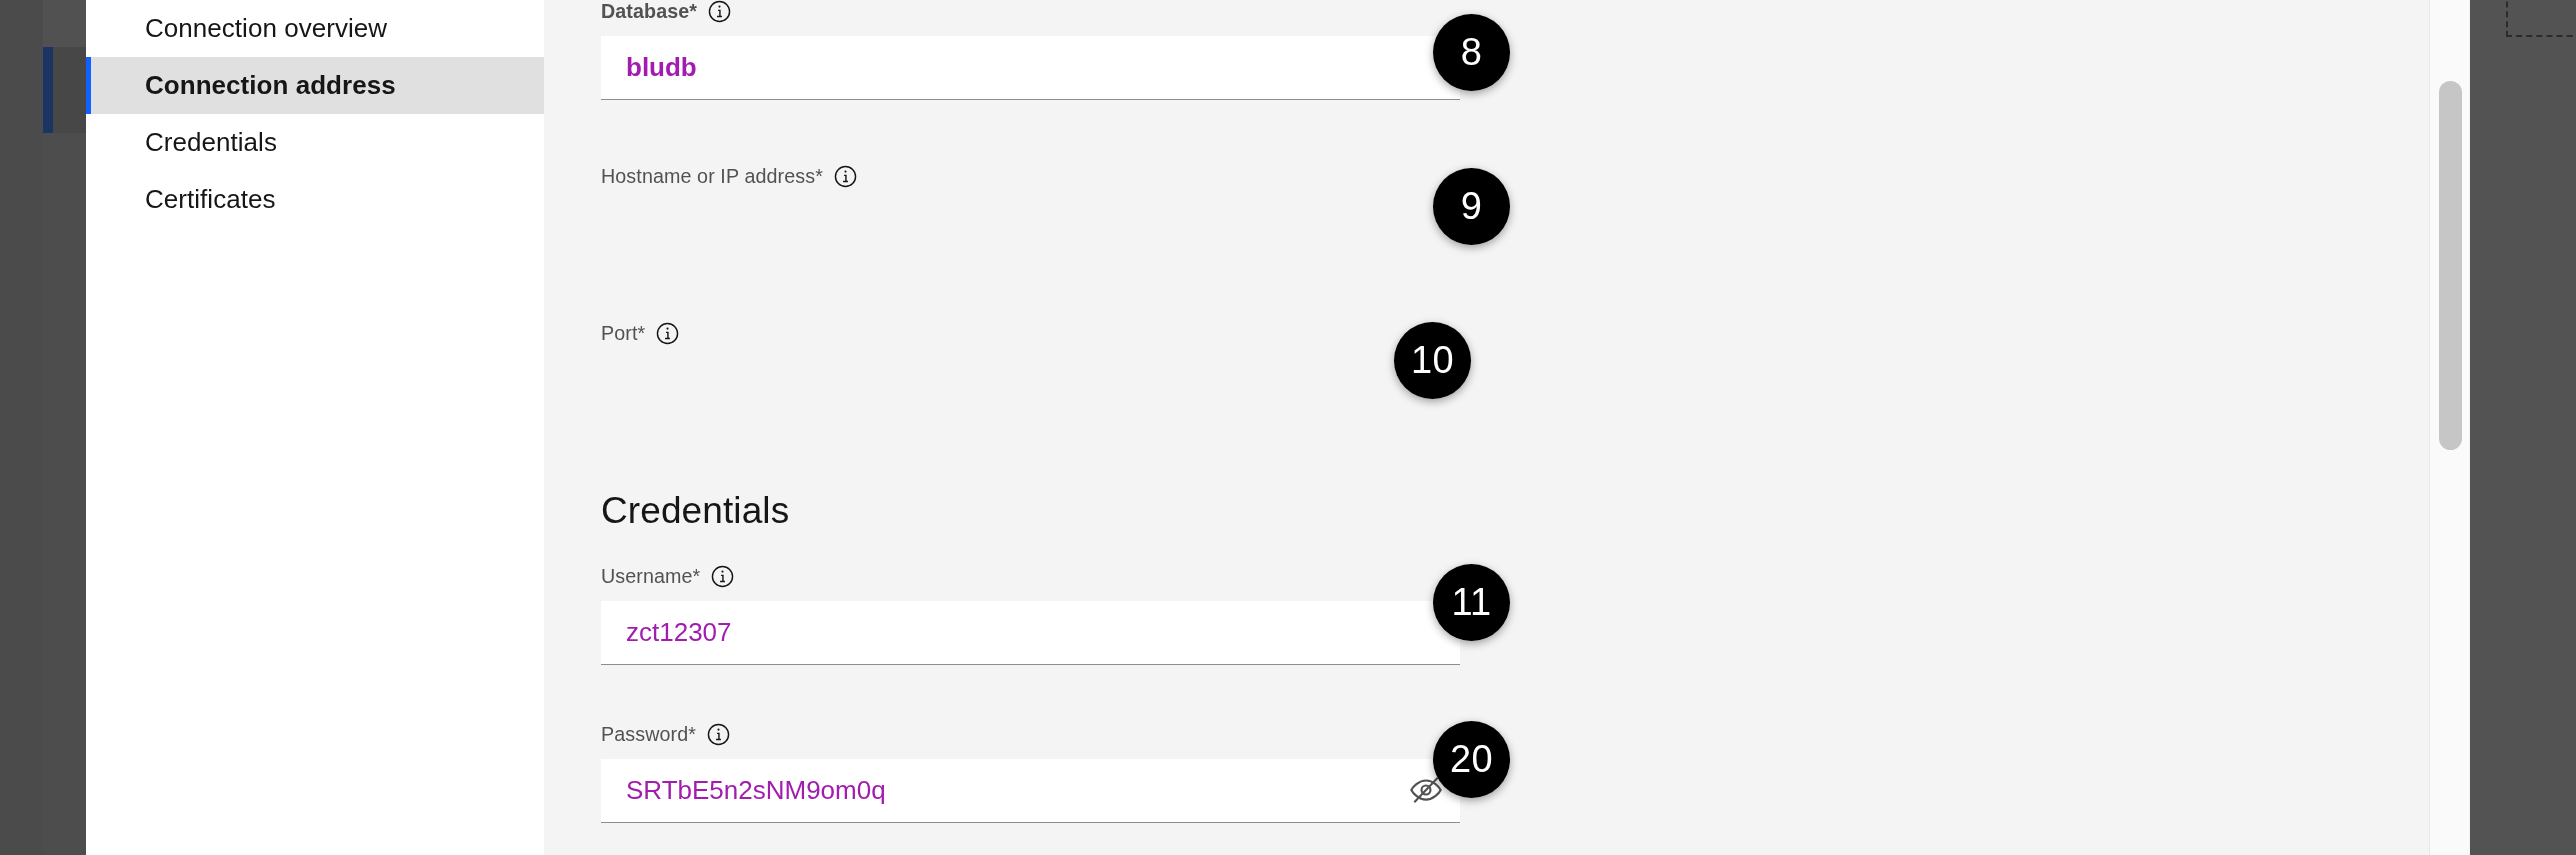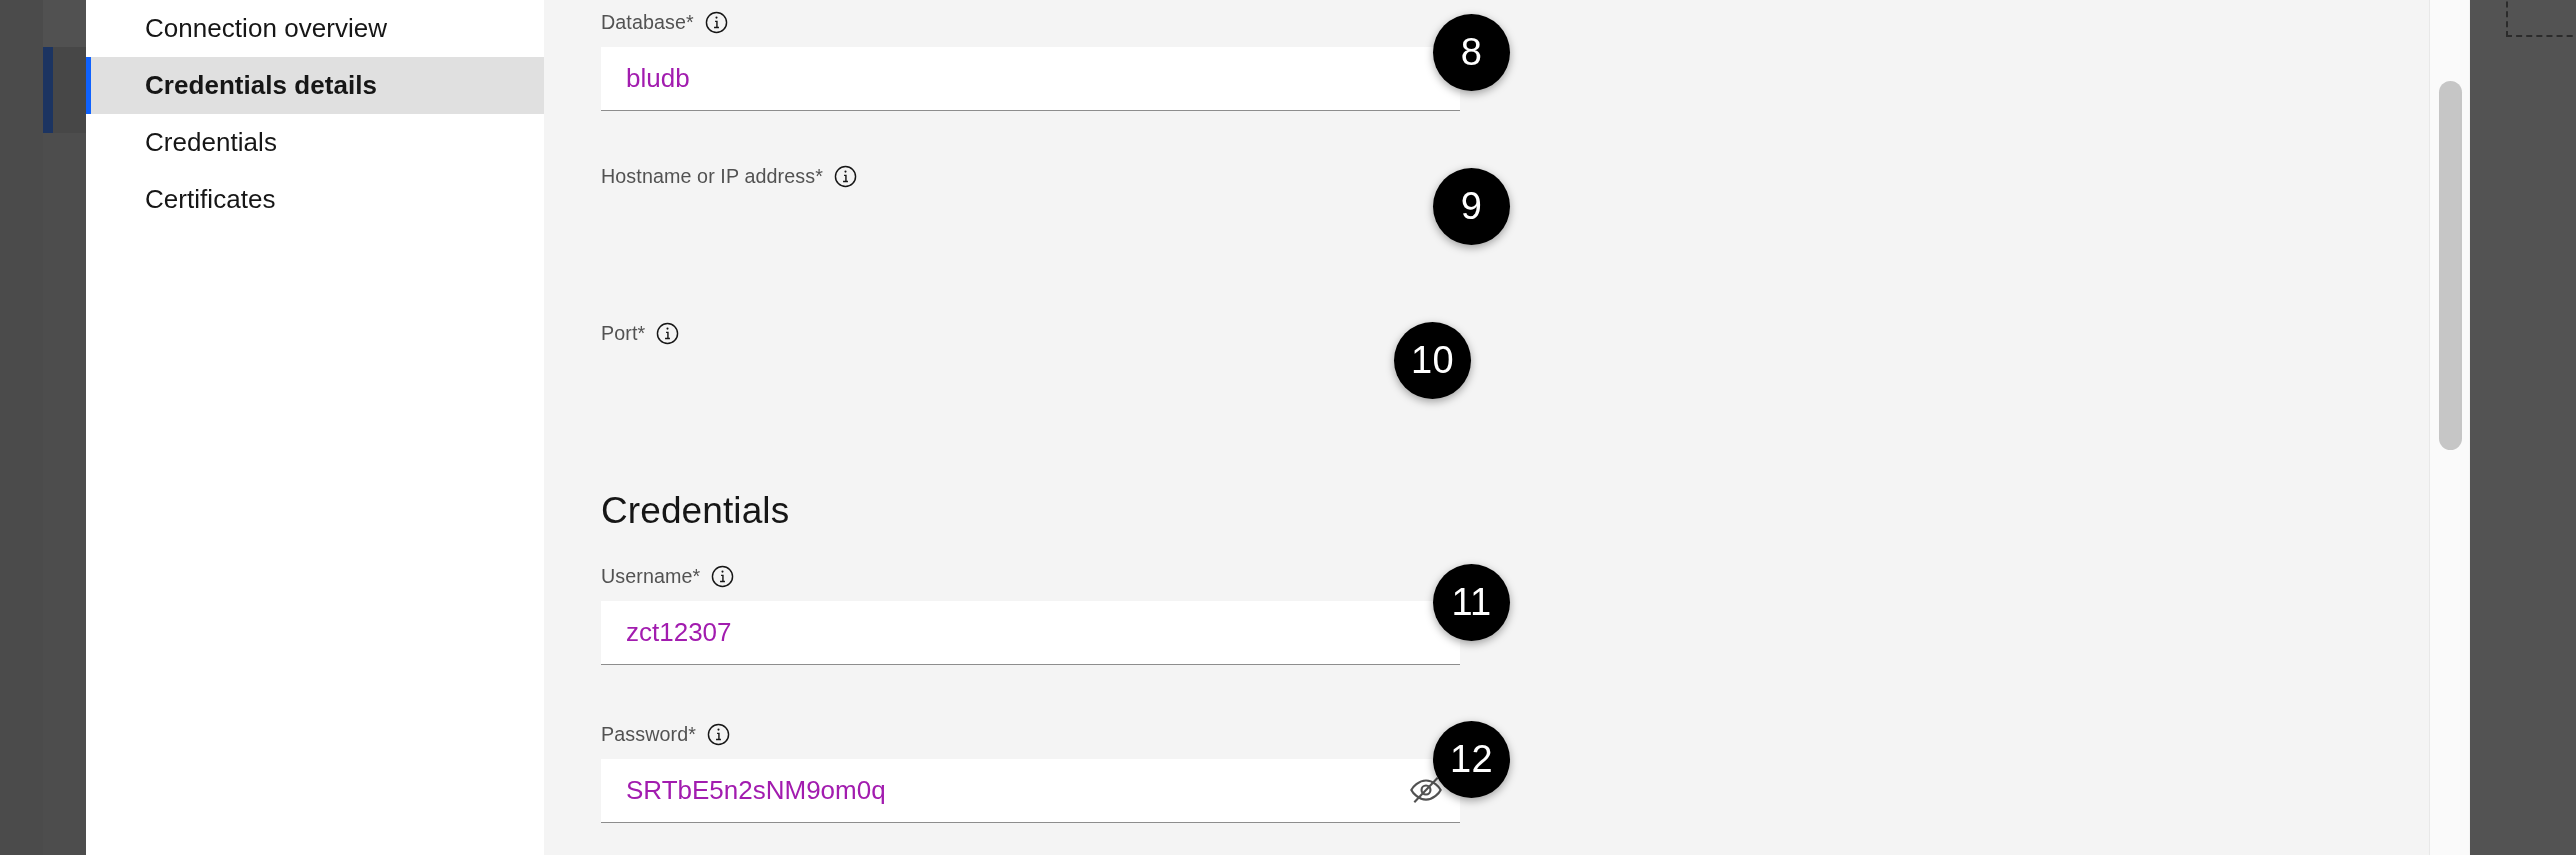--- a/index.html
+++ b/index.html
@@ -266,40 +266,40 @@
 
   <div class="nav-panel">
     <div class="nav-list">
 
       <div class="nav-item" style="top:0">
         <span>Connection overview</span>
       </div>
 
       <div class="nav-item selected">
         <span class="nav-accent"></span>
-        <span>Credentials details</span>
+        <span>Connection address</span>
       </div>
 
       <div class="nav-item">
         <span>Credentials</span>
       </div>
 
       <div class="nav-item">
         <span>Certificates</span>
       </div>
 
 
 
     </div>
   </div>
 
   <div class="content">
     <div class="form-wrap">
 
-      <div class="field-group" style="top:11px;">
+      <div class="field-group" style="top:0;font-weight:bold;">
         <div class="field-label">
           <span>Database*</span>
           <span class="info-icon">
             <svg width="23" height="23" viewBox="0 0 16 16" aria-hidden="true">
               <circle cx="8" cy="8" r="7" fill="none" stroke="#161616" stroke-width="1"></circle>
               <circle cx="8" cy="4.6" r="0.75" fill="#161616"></circle>
               <path d="M7 7.2h1.3v4.3M6.3 11.5h3.4" fill="none" stroke="#161616" stroke-width="1"></path>
             </svg>
           </span>
         </div>
@@ -374,21 +374,21 @@
           </span>
         </div>
       </div>
 
     </div>
 
     <div class="badge" style="left:889px; top:14.3px;">8</div>
     <div class="badge" style="left:889px; top:168px;">9</div>
     <div class="badge" style="left:850px; top:322px;">10</div>
     <div class="badge" style="left:889px; top:564px;">11</div>
-    <div class="badge" style="left:889px; top:721px;">12</div>
+    <div class="badge" style="left:889px; top:721px;">20</div>
   </div>
 
   <div class="scroll-track">
     <div class="scroll-thumb"></div>
   </div>
   <div class="backdrop-right-gap"></div>
 
   <div class="backdrop-right">
     <div class="dashed-box"></div>
   </div>

